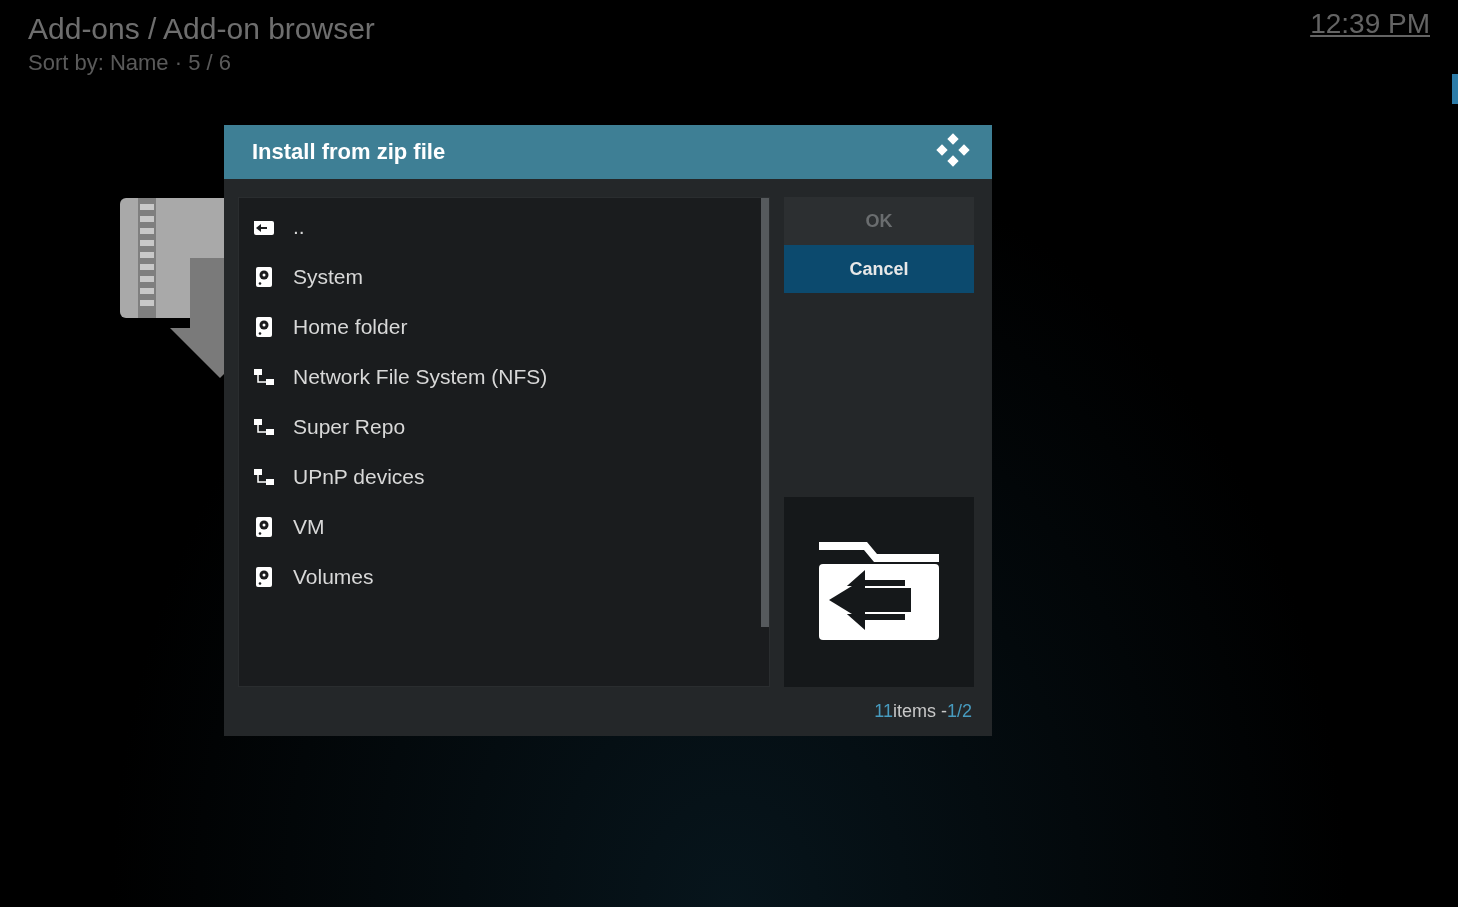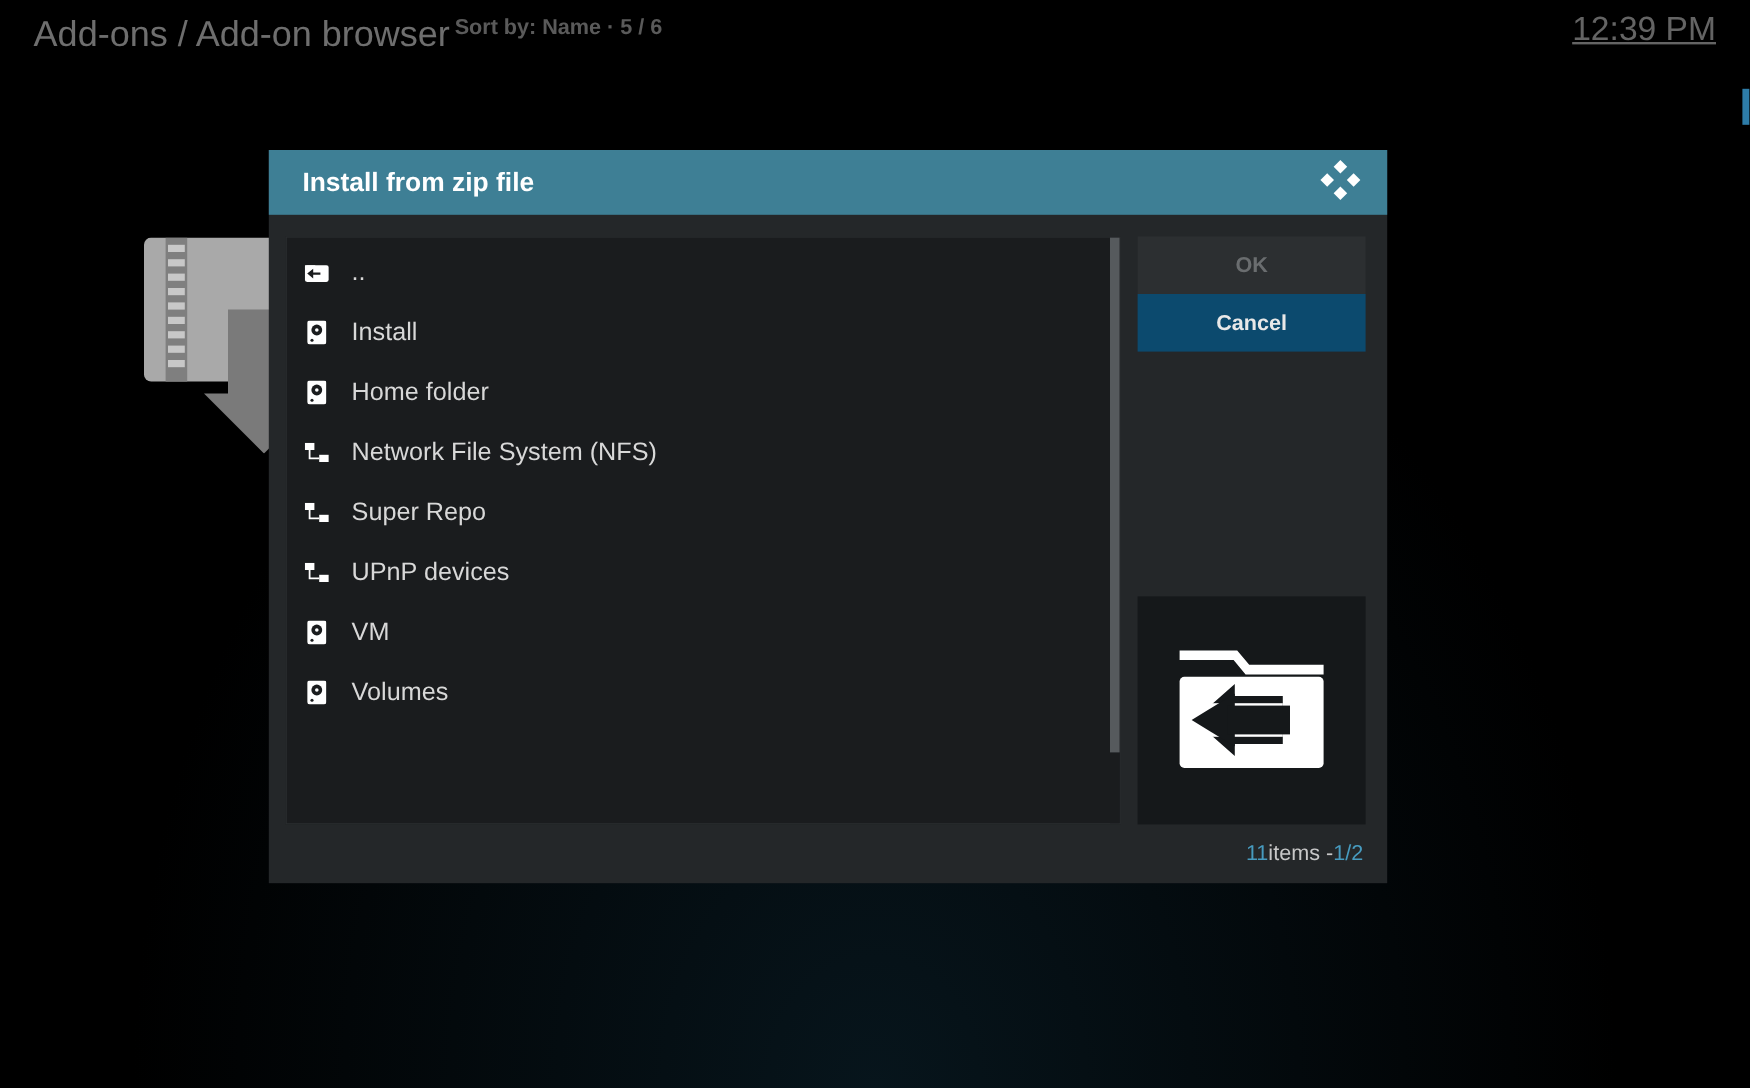--- a/index.html
+++ b/index.html
@@ -19,49 +19,49 @@
   }
   .header {
     position: absolute;
     top: 12px;
     left: 28px;
     right: 28px;
     display: flex;
     justify-content: space-between;
     align-items: flex-start;
   }
-  .header-left { display: flex; flex-direction: row; gap: 4px; }
+  .header-left { display: flex; flex-direction: column; gap: 4px; }
   .breadcrumb {
     font-size: 30px;
     font-weight: 300;
     color: rgba(200,200,200,0.55);
   }
   .sort-line {
-    font-size: 18px;
+    font-size: 22px;
     color: rgba(200,200,200,0.45);
-    font-weight: 700;
+    font-weight: 400;
   }
   .sort-count { color: rgba(200,200,200,0.45); }
   .clock {
     font-size: 28px;
     font-weight: 300;
     color: rgba(200,200,200,0.5);
     margin-top: -4px;
     text-decoration: underline;
   }
   .side-zip-icon {
     position: absolute;
     left: 120px;
     top: 198px;
   }
   .dialog {
     position: absolute;
     left: 224px;
     top: 125px;
-    width: 932px;
+    width: 768px;
     background: #242729;
   }
   .dialog-header {
     height: 54px;
     background: #3e7f95;
     display: flex;
     align-items: center;
     justify-content: space-between;
     padding: 0 22px 0 28px;
   }
@@ -224,21 +224,21 @@
           </div>
           <div class="file-row">
             <span class="file-icon-slot">
               <svg width="16" height="20" viewBox="0 0 16 20">
                 <rect x="0" y="0" width="16" height="20" rx="2" fill="#fff"></rect>
                 <circle cx="8" cy="8" r="4.5" fill="#1a1c1e"></circle>
                 <circle cx="8" cy="8" r="1.5" fill="#fff"></circle>
                 <circle cx="4" cy="16.5" r="1.3" fill="#1a1c1e"></circle>
               </svg>
             </span>
-            <span>Install</span>
+            <span>System</span>
           </div>
           <div class="file-row">
             <span class="file-icon-slot">
               <svg width="16" height="20" viewBox="0 0 16 20">
                 <rect x="0" y="0" width="16" height="20" rx="2" fill="#fff"></rect>
                 <circle cx="8" cy="8" r="4.5" fill="#1a1c1e"></circle>
                 <circle cx="8" cy="8" r="1.5" fill="#fff"></circle>
                 <circle cx="4" cy="16.5" r="1.3" fill="#1a1c1e"></circle>
               </svg>
             </span>

